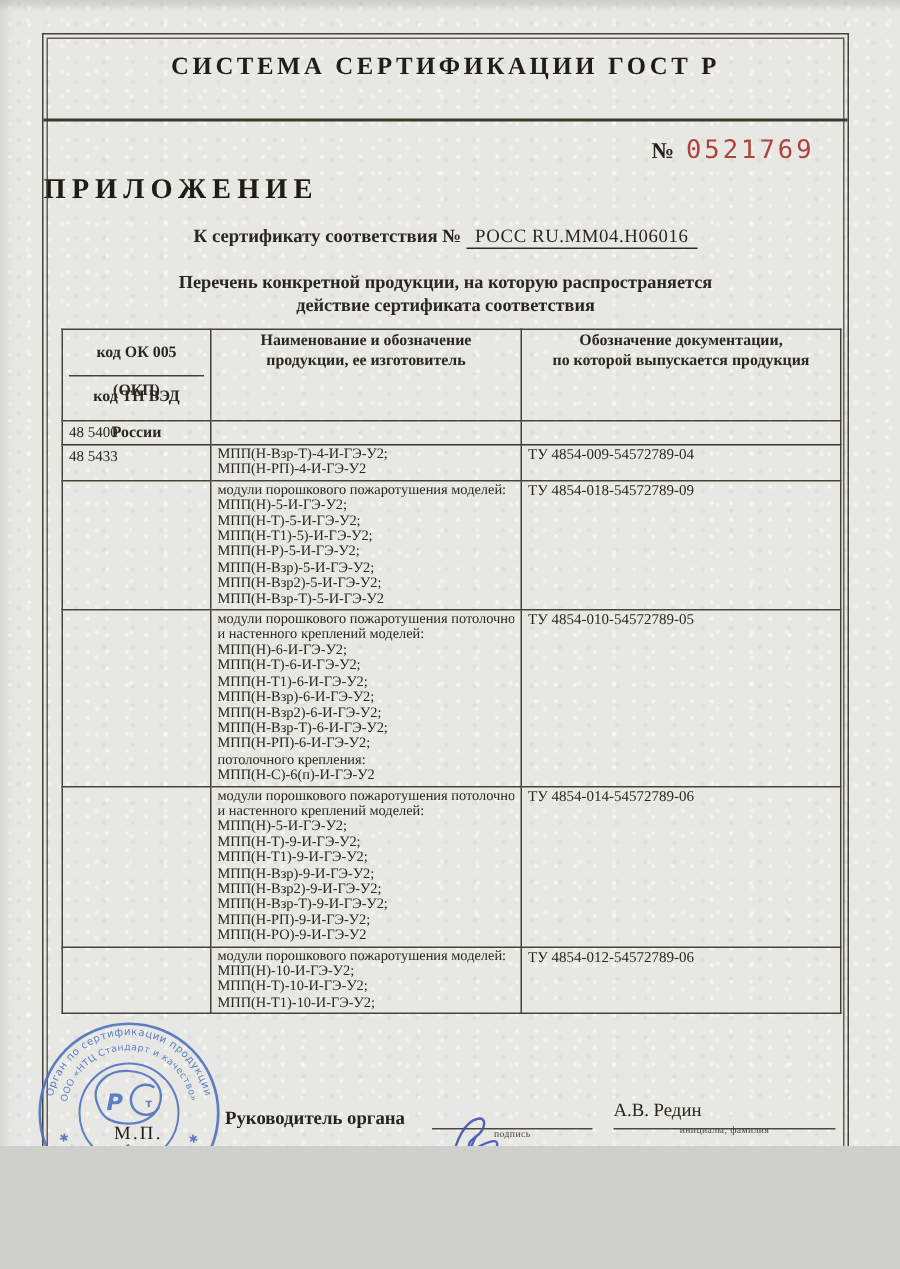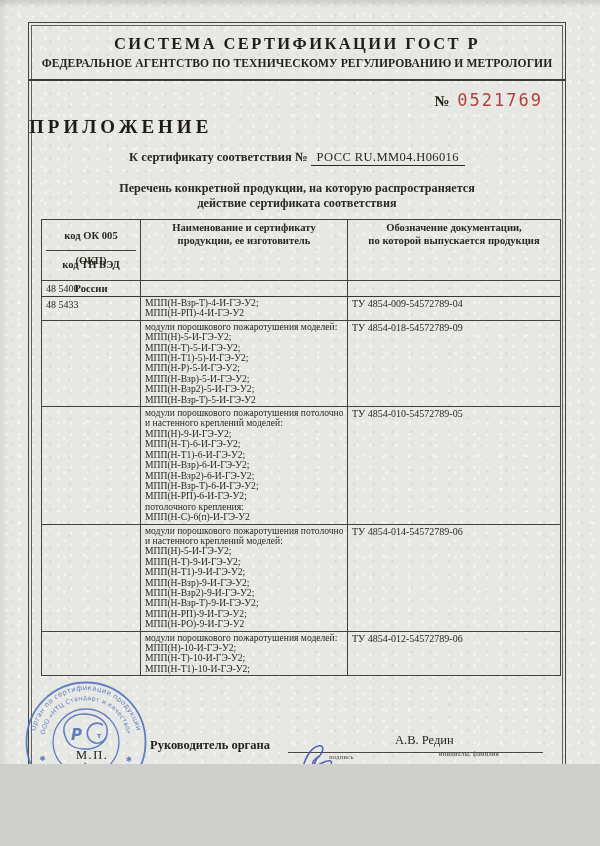--- a/index.html
+++ b/index.html
@@ -44,39 +44,38 @@
   td.codecell{font-size:10px; line-height:13px;}
   td.prodcell{font-size:9.6px; line-height:10.4px; padding:2px 5px;}
   td.doccell{font-size:10px; line-height:12px; padding:2px 6px;}
   .prod-line{white-space:nowrap; overflow:hidden;}
   
   .sig-row{position:absolute; left:150px; width:408px; display:flex; align-items:flex-end;}
   .sig-row1{top:733px;} .sig-row2{top:766px;justify-content:space-between;}
   .role{width:138px; font-weight:bold; font-size:12.5px; color:#26221c;}
   .sig-slot{width:107px; border-bottom:1.2px solid #4d483f; height:16px; position:relative;}
   .slot-caption{position:absolute; top:17px; left:0; width:100%; text-align:center; font-size:6.4px; color:#45413a; letter-spacing:.3px;}
-  .name-slot{width:148px; border-bottom:1.2px solid #4d483f; position:relative; font-size:12.5px; padding-bottom:4px; color:#28241e;}
+  .name-slot{margin-left:14px; width:148px; border-bottom:1.2px solid #4d483f; position:relative; font-size:12.5px; padding-bottom:4px; color:#28241e;}
   .stamp-svg{position:absolute; left:20px; top:676px; opacity:.88;}
   .mp-label{position:absolute; left:76px; top:748px; font-size:12.5px; letter-spacing:1.5px; color:#211d18;}
   .sign-svg{position:absolute; left:240px; top:736px; pointer-events:none;}
   .fine-print{position:absolute; left:0; right:0; top:816px; text-align:center; font-size:5px; color:#8d8d87; letter-spacing:.2px; font-family:"Liberation Sans", sans-serif;}
   .stamp-text{font-family:"DejaVu Sans", sans-serif; fill:#4c6fbe;}
 </style>
 </head>
 <body>
 
 <div class="page">
   <div class="edge-shade"></div>
 
   <div class="frame">
     <div class="frame-inner"></div>
 
     <div class="header-box">
       <div class="h-title">СИСТЕМА СЕРТИФИКАЦИИ ГОСТ Р</div>
-      <div class="h-sub">ФЕДЕРАЛЬНОЕ АГЕНТСТВО ПО ТЕХНИЧЕСКОМУ РЕГУЛИРОВАНИЮ И МЕТРОЛОГИИ</div>
     </div>
 
     <div class="no-row">
       <span class="no-label">№</span><span class="no-value">0521769</span>
     </div>
 
     <div class="app-title">ПРИЛОЖЕНИЕ</div>
 
     <div class="cert-line">
       <span>К сертификату соответствия №</span>
@@ -91,21 +90,21 @@
           <col class="c1">
           <col class="c2">
           <col class="c3">
         </colgroup>
       <thead>
         <tr>
           <th class="hcode">
             <div class="hcode-top">код ОК 005 (ОКП)</div>
             <div class="hcode-bot">код ТН ВЭД России</div>
           </th>
-          <th class="hmid">Наименование и сертификату
+          <th class="hmid">Наименование и обозначение
 продукции, ее изготовитель</th>
           <th class="hdoc">Обозначение документации,
 по которой выпускается продукция</th>
         </tr>
       </thead>
       <tbody>
           <tr>
             <td class="codecell">48 5400</td>
             <td class="prodcell">&nbsp;</td>
             <td class="doccell">&nbsp;</td>
@@ -130,21 +129,21 @@
               <div class="prod-line">МПП(Н-Взр2)-5-И-ГЭ-У2;</div>
               <div class="prod-line">МПП(Н-Взр-Т)-5-И-ГЭ-У2</div>
             </td>
             <td class="doccell">ТУ 4854-018-54572789-09</td>
           </tr>
           <tr>
             <td class="codecell">&nbsp;</td>
             <td class="prodcell">
               <div class="prod-line">модули порошкового пожаротушения потолочного</div>
               <div class="prod-line">и настенного креплений моделей:</div>
-              <div class="prod-line">МПП(Н)-9-И-ГЭ-У2;</div>
+              <div class="prod-line">МПП(Н)-6-И-ГЭ-У2;</div>
               <div class="prod-line">МПП(Н-Т)-6-И-ГЭ-У2;</div>
               <div class="prod-line">МПП(Н-Т1)-6-И-ГЭ-У2;</div>
               <div class="prod-line">МПП(Н-Взр)-6-И-ГЭ-У2;</div>
               <div class="prod-line">МПП(Н-Взр2)-6-И-ГЭ-У2;</div>
               <div class="prod-line">МПП(Н-Взр-Т)-6-И-ГЭ-У2;</div>
               <div class="prod-line">МПП(Н-РП)-6-И-ГЭ-У2;</div>
               <div class="prod-line">потолочного крепления:</div>
               <div class="prod-line">МПП(Н-С)-6(п)-И-ГЭ-У2</div>
             </td>
             <td class="doccell">ТУ 4854-010-54572789-05</td>

